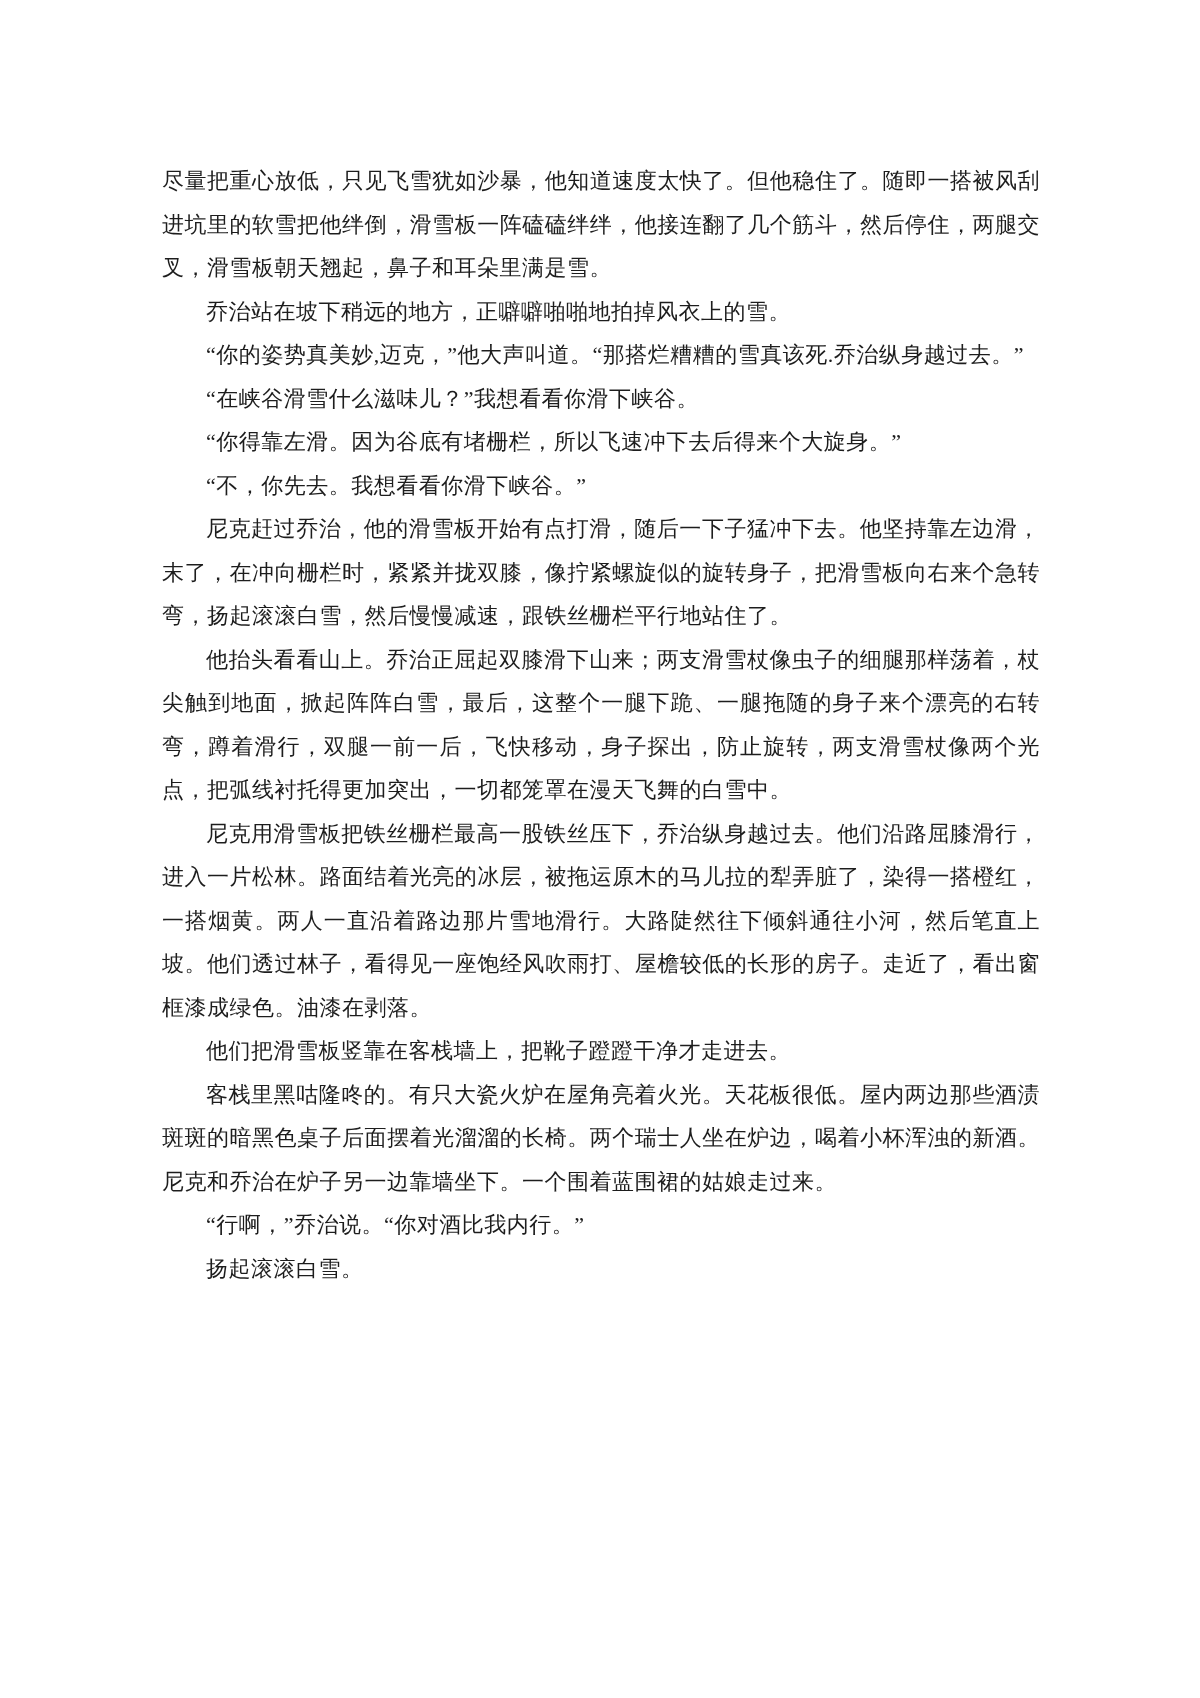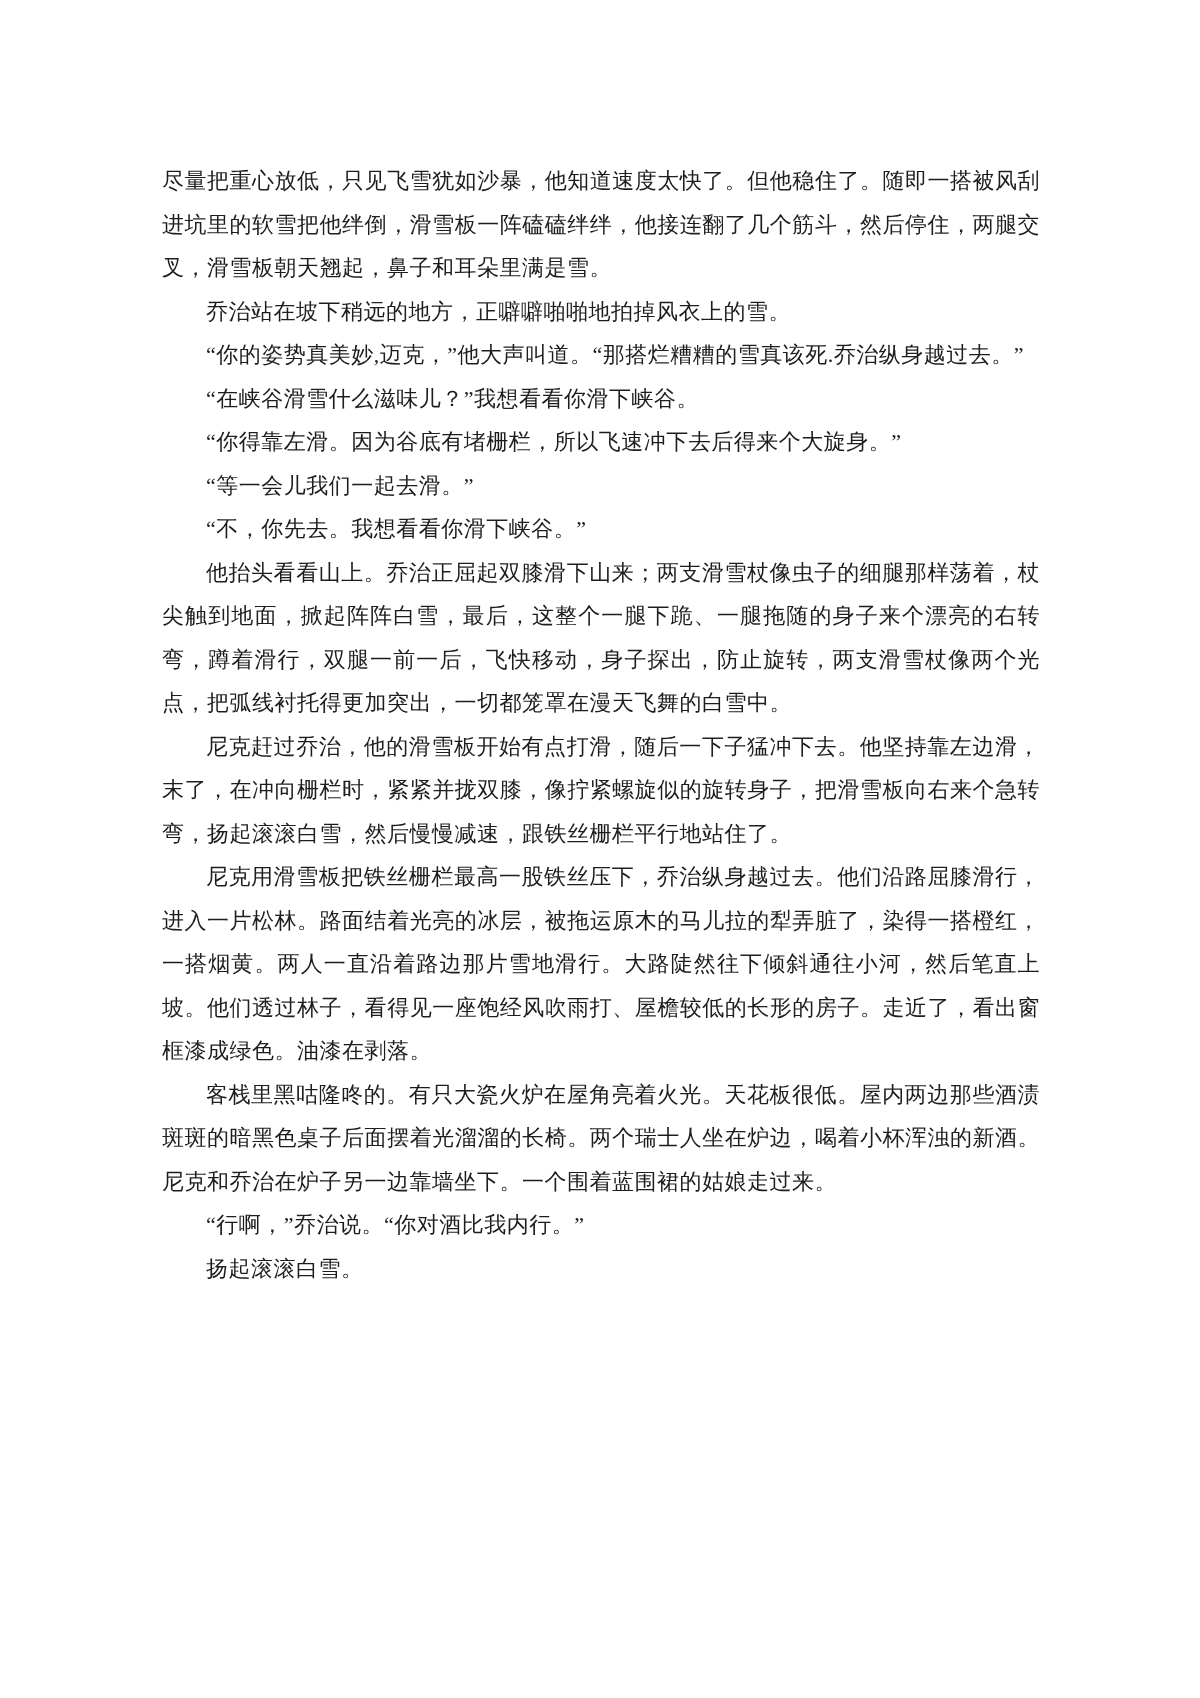--- a/index.html
+++ b/index.html
@@ -36,22 +36,22 @@
 </head>
 <body>
 
 <div class="page">
   <div class="content">
     <p class="first">尽量把重心放低，只见飞雪犹如沙暴，他知道速度太快了。但他稳住了。随即一搭被风刮进坑里的软雪把他绊倒，滑雪板一阵磕磕绊绊，他接连翻了几个筋斗，然后停住，两腿交叉，滑雪板朝天翘起，鼻子和耳朵里满是雪。</p>
     <p>乔治站在坡下稍远的地方，正噼噼啪啪地拍掉风衣上的雪。</p>
     <p>“你的姿势真美妙,迈克，”他大声叫道。“那搭烂糟糟的雪真该死.乔治纵身越过去。”</p>
     <p>“在峡谷滑雪什么滋味儿？”我想看看你滑下峡谷。</p>
     <p>“你得靠左滑。因为谷底有堵栅栏，所以飞速冲下去后得来个大旋身。”</p>
-    <p>“等一会儿我们一起去滑。”</p>
     <p>“不，你先去。我想看看你滑下峡谷。”</p>
+    <p>尼克赶过乔治，他的滑雪板开始有点打滑，随后一下子猛冲下去。他坚持靠左边滑，末了，在冲向栅栏时，紧紧并拢双膝，像拧紧螺旋似的旋转身子，把滑雪板向右来个急转弯，扬起滚滚白雪，然后慢慢减速，跟铁丝栅栏平行地站住了。</p>
     <p>他抬头看看山上。乔治正屈起双膝滑下山来；两支滑雪杖像虫子的细腿那样荡着，杖尖触到地面，掀起阵阵白雪，最后，这整个一腿下跪、一腿拖随的身子来个漂亮的右转弯，蹲着滑行，双腿一前一后，飞快移动，身子探出，防止旋转，两支滑雪杖像两个光点，把弧线衬托得更加突出，一切都笼罩在漫天飞舞的白雪中。</p>
-    <p>尼克赶过乔治，他的滑雪板开始有点打滑，随后一下子猛冲下去。他坚持靠左边滑，末了，在冲向栅栏时，紧紧并拢双膝，像拧紧螺旋似的旋转身子，把滑雪板向右来个急转弯，扬起滚滚白雪，然后慢慢减速，跟铁丝栅栏平行地站住了。</p>
     <p>尼克用滑雪板把铁丝栅栏最高一股铁丝压下，乔治纵身越过去。他们沿路屈膝滑行，进入一片松林。路面结着光亮的冰层，被拖运原木的马儿拉的犁弄脏了，染得一搭橙红，一搭烟黄。两人一直沿着路边那片雪地滑行。大路陡然往下倾斜通往小河，然后笔直上坡。他们透过林子，看得见一座饱经风吹雨打、屋檐较低的长形的房子。走近了，看出窗框漆成绿色。油漆在剥落。</p>
+    <p>他们把滑雪板竖靠在客栈墙上，把靴子蹬蹬干净才走进去。</p>
     <p>客栈里黑咕隆咚的。有只大瓷火炉在屋角亮着火光。天花板很低。屋内两边那些酒渍斑斑的暗黑色桌子后面摆着光溜溜的长椅。两个瑞士人坐在炉边，喝着小杯浑浊的新酒。尼克和乔治在炉子另一边靠墙坐下。一个围着蓝围裙的姑娘走过来。</p>
     <p>“行啊，”乔治说。“你对酒比我内行。”</p>
     <p>扬起滚滚白雪。</p>
   </div>
 </div>
 
 </body></html>

